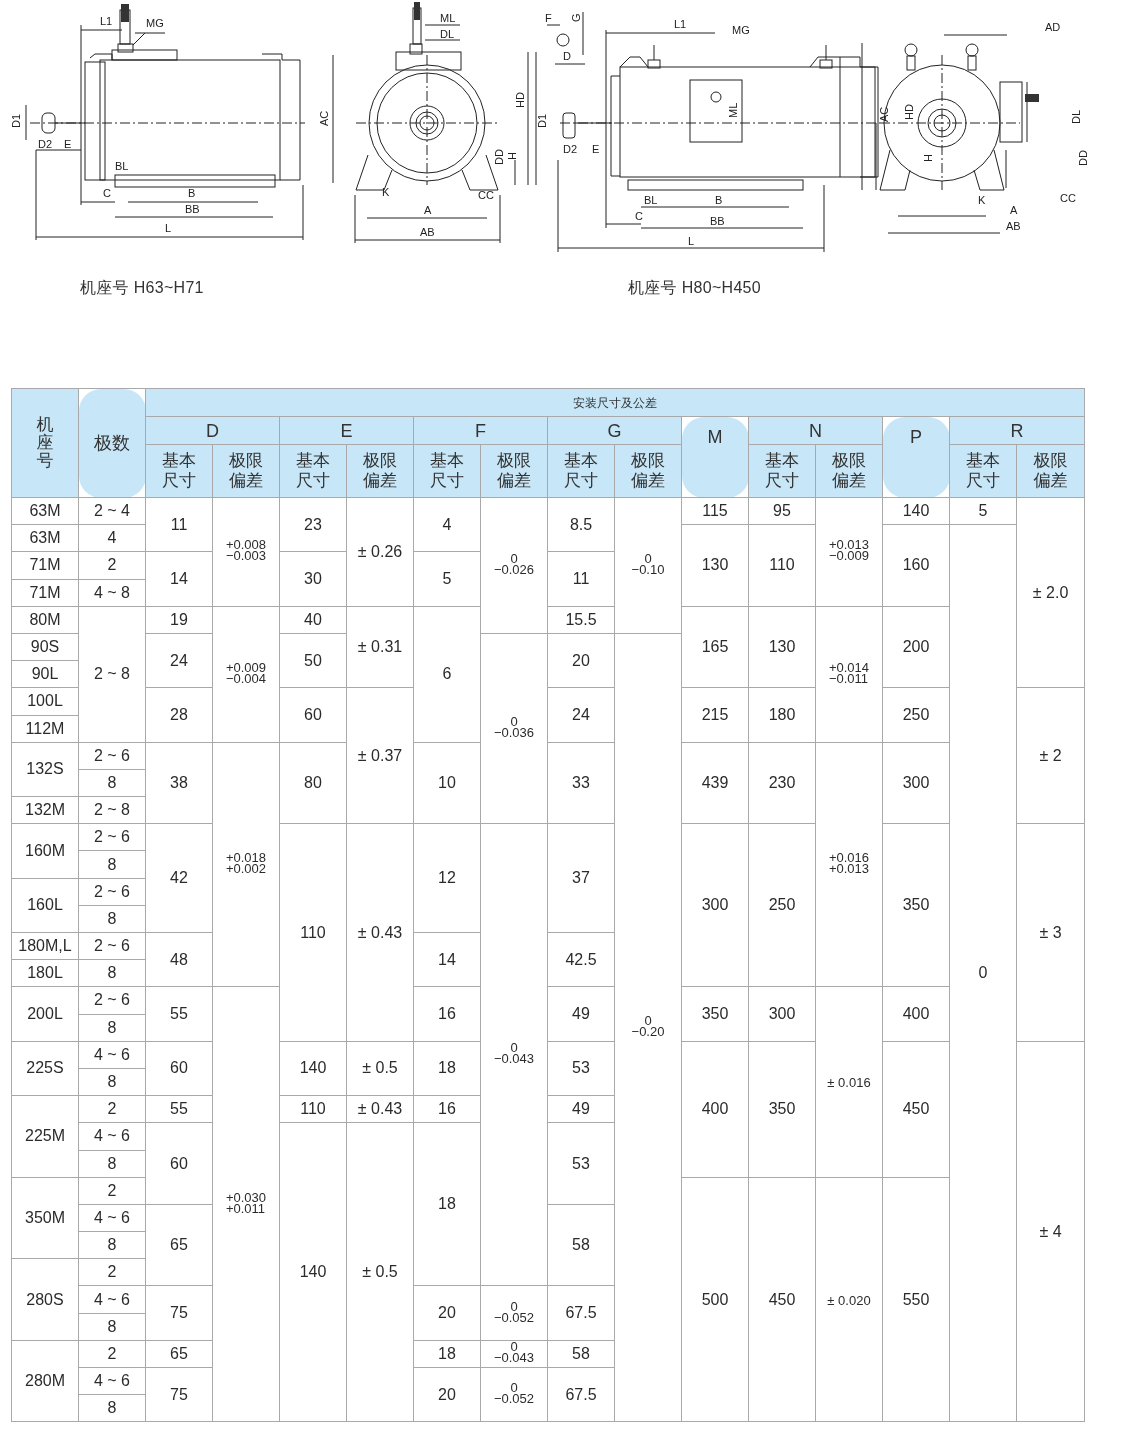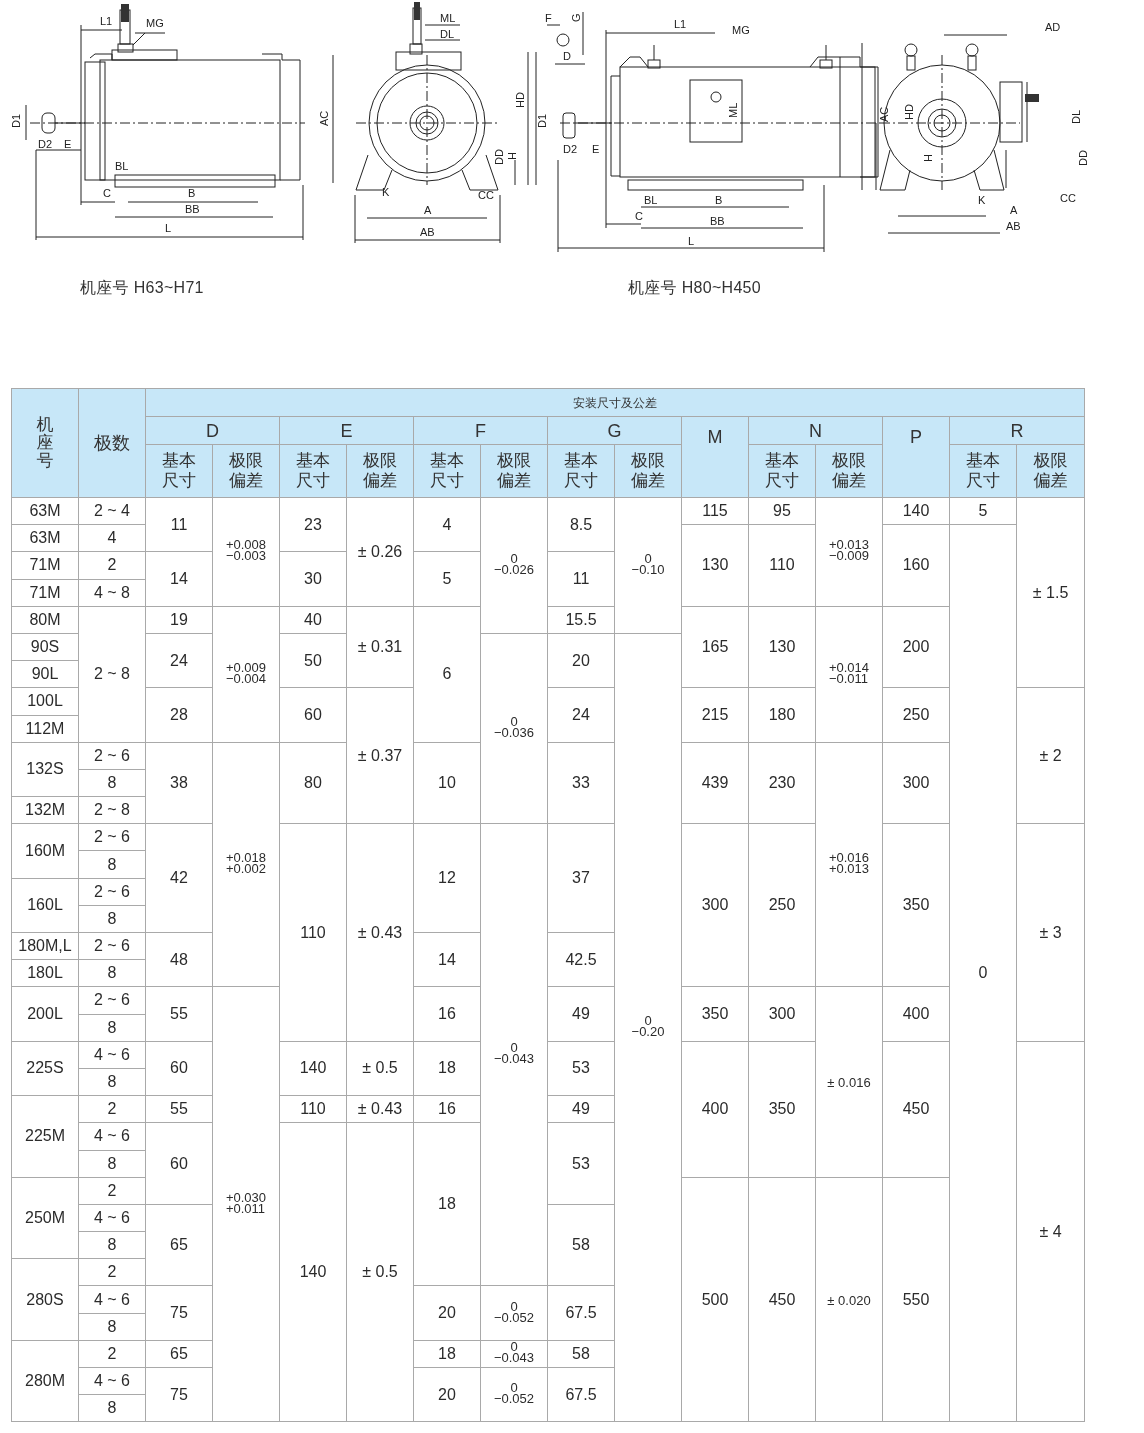--- a/index.html
+++ b/index.html
@@ -8,21 +8,21 @@
   .caption { position:absolute; font-size:16px; color:#333; letter-spacing:0.3px; }
   .caption.left { left:80px; top:278px; }
   .caption.right { left:628px; top:278px; }
   svg text { font-family:"Liberation Sans Narrow", "Liberation Sans", sans-serif; font-size:11px; fill:#222; }
   table.spec { position:absolute; left:11px; top:388px; width:1073px; border-collapse:collapse; table-layout:fixed; }
   table.spec td, table.spec th { border:1px solid #a9a9a9; text-align:center; vertical-align:middle; padding:0; font-weight:normal; font-size:16px; color:#2b2b2b; overflow:hidden; }
   table.spec th { background:#c7e7f8; color:#333; line-height:20px; }
   table.spec th.group { height:27px; font-size:12px; }
   table.spec th.letter { height:27px; font-size:18px; }
   table.spec th.sub { height:52px; font-size:17px; line-height:20px; }
-  table.spec th.big { font-size:18px; }
+  table.spec th.big { font-size:18px;border-radius:22px; }
   table.spec th.vertical { line-height:18px; font-size:17px; }
   table.spec td { height:26.2px; background:#fff; }
   .tol { display:inline-block; font-size:13px; line-height:11px; text-align:left; }
   .tol .z { display:block; text-align:center; }
 </style>
 </head>
 <body>
 
 <div class="drawings">
   <svg width="1144" height="270" viewBox="0 0 1144 270">
@@ -256,21 +256,21 @@
         <td rowspan="4"><span>± 0.26</span></td>
         <td rowspan="2"><span>4</span></td>
         <td rowspan="5"><span class="tol"><span class="z" style="display: block;">0</span><span style="display: block;">−0.026</span></span></td>
         <td rowspan="2"><span>8.5</span></td>
         <td rowspan="5"><span class="tol"><span class="z" style="display: block;">0</span><span style="display: block;">−0.10</span></span></td>
         <td rowspan="1"><span>115</span></td>
         <td rowspan="1"><span>95</span></td>
         <td rowspan="4"><span class="tol"><span style="display: block;">+0.013</span><span style="display: block;">−0.009</span></span></td>
         <td rowspan="1"><span>140</span></td>
         <td rowspan="1"><span>5</span></td>
-        <td rowspan="7"><span>± 1.5</span></td>
+        <td rowspan="7"><span>± 2.0</span></td>
       </tr>
       <tr>
         <td rowspan="1"><span>63M</span></td>
         <td rowspan="1"><span>4</span></td>
         <td rowspan="3"><span>130</span></td>
         <td rowspan="3"><span>110</span></td>
         <td rowspan="3"><span>160</span></td>
         <td rowspan="33"><span>0</span></td>
       </tr>
       <tr>
@@ -424,21 +424,21 @@
         <td rowspan="3"><span>60</span></td>
         <td rowspan="11"><span>140</span></td>
         <td rowspan="11"><span>± 0.5</span></td>
         <td rowspan="6"><span>18</span></td>
         <td rowspan="3"><span>53</span></td>
       </tr>
       <tr>
         <td rowspan="1"><span>8</span></td>
       </tr>
       <tr>
-        <td rowspan="3"><span>250M</span></td>
+        <td rowspan="3"><span>350M</span></td>
         <td rowspan="1"><span>2</span></td>
         <td rowspan="9"><span>500</span></td>
         <td rowspan="9"><span>450</span></td>
         <td rowspan="9"><span style="font-size: 13px;">± 0.020</span></td>
         <td rowspan="9"><span>550</span></td>
       </tr>
       <tr>
         <td rowspan="1"><span>4 ~ 6</span></td>
         <td rowspan="3"><span>65</span></td>
         <td rowspan="3"><span>58</span></td>

